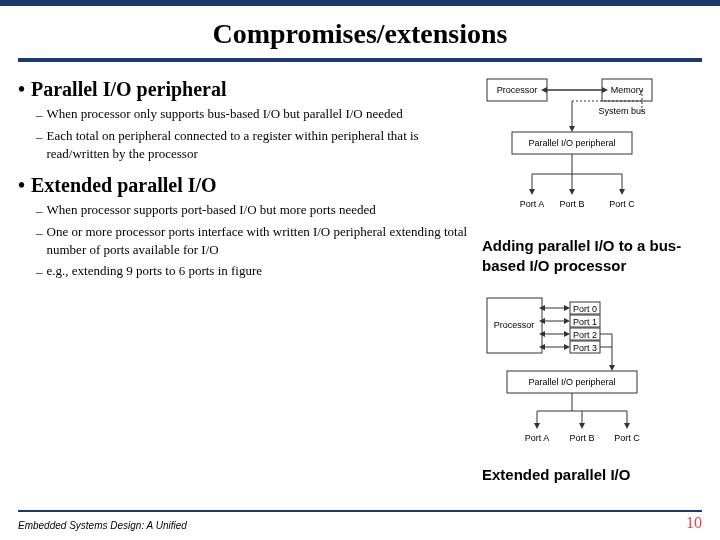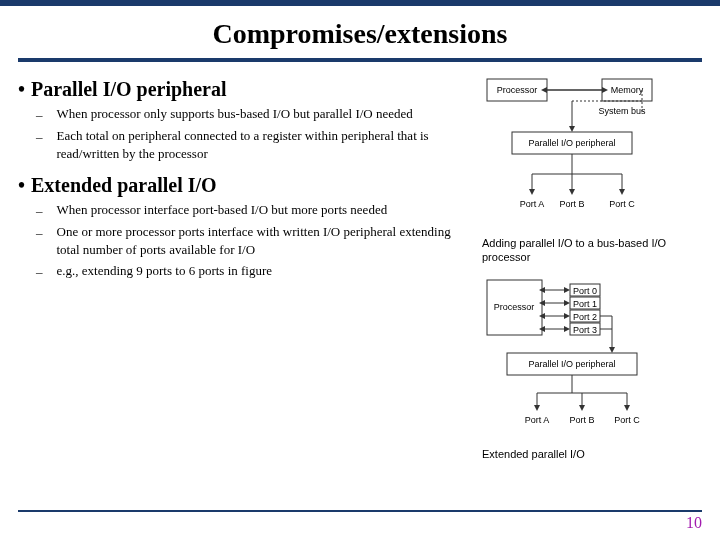--- a/index.html
+++ b/index.html
@@ -51,21 +51,21 @@
     .left-col {
       flex: 1;
       min-width: 0;
     }
 
     .right-col {
       width: 220px;
       flex-shrink: 0;
       display: flex;
       flex-direction: column;
-      gap: 10px;
+      gap: 18px;
       padding-top: 4px;
     }
 
     .section-header {
       font-size: 20px;
       font-weight: bold;
       color: #000;
       margin: 8px 0 4px 0;
       display: flex;
       align-items: center;
@@ -88,29 +88,29 @@
       gap: 4px;
     }
 
     .dash {
       flex-shrink: 0;
       margin-top: 1px;
     }
 
     .sub-text {
       flex: 1;
-      margin-left: 10px;
     }
 
     .diagram-caption {
-      font-size: 11px;
+      font-size: 15px;
       color: #000;
       margin-top: 3px;
       font-family: Arial, sans-serif;
       line-height: 1.3;
+      font-weight: bold;
     }
 
     .footer-line {
       position: absolute;
       bottom: 28px;
       left: 18px;
       right: 18px;
       height: 2px;
       background: #1a3a6b;
     }
@@ -128,21 +128,21 @@
     .footer-text {
       font-size: 10px;
       color: #000;
       font-family: Arial, sans-serif;
       font-style: italic;
       line-height: 1.3;
     }
 
     .footer-num {
       font-size: 16px;
-      color: #a21caf;
+      color: #ef4444;
       font-family: 'Times New Roman', Times, serif;
     }
 
     
     svg text {
       font-family: Arial, sans-serif;
     }
   </style>
 </head>
 <body>
@@ -173,21 +173,21 @@
         <span class="sub-text">Each total on peripheral connected to a register within peripheral that is read/written by the processor</span>
       </div>
 
       <div class="section-header" style="margin-top:10px;">
         <span class="bullet">•</span>
         <span>Extended parallel I/O</span>
       </div>
 
       <div class="sub-item">
         <span class="dash">–</span>
-        <span class="sub-text">When processor interface port-based I/O but more ports needed</span>
+        <span class="sub-text">When processor supports port-based I/O but more ports needed</span>
       </div>
 
       <div class="sub-item">
         <span class="dash">–</span>
         <span class="sub-text">One or more processor ports interface with written I/O peripheral extending total number of ports available for I/O</span>
       </div>
 
       <div class="sub-item">
         <span class="dash">–</span>
         <span class="sub-text">e.g., extending 9 ports to 6 ports in figure</span>
@@ -293,16 +293,17 @@
         </svg>
         <div class="diagram-caption">Extended parallel I/O</div>
       </div>
 
     </div>
   </div>
 
   <div class="footer-line"></div>
   <div class="footer">
     <div>
+      <div class="footer-text">Embedded Systems Design: A Unified</div>
     </div>
     <div class="footer-num">10</div>
   </div>
 </div>
 
 </body></html>

